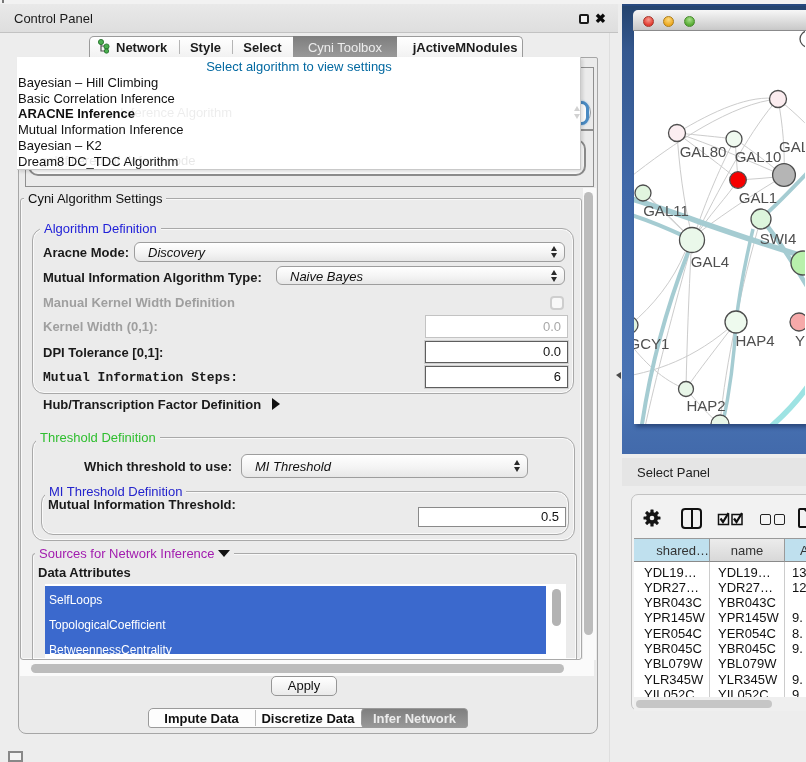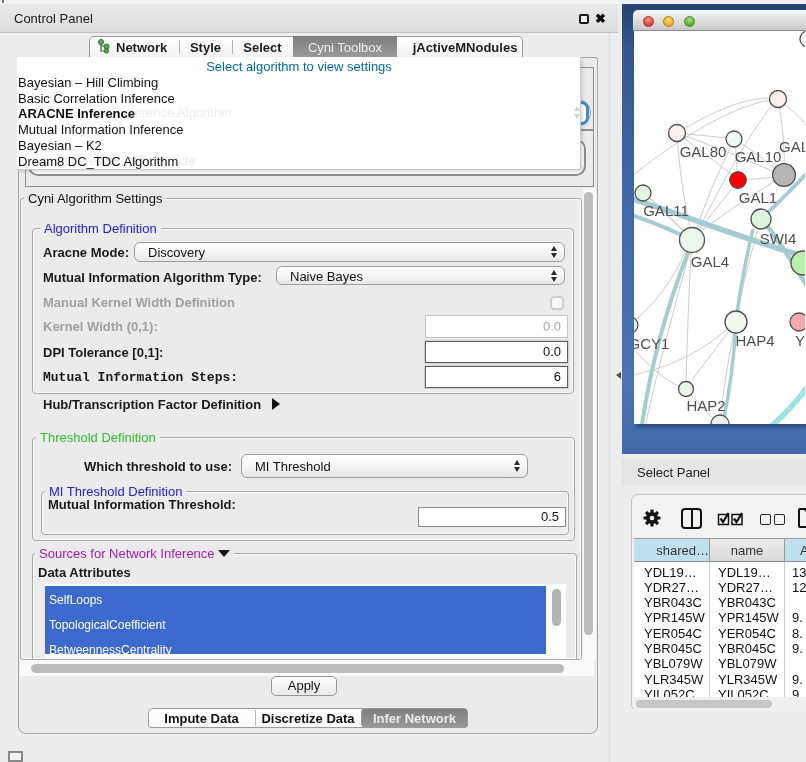--- a/index.html
+++ b/index.html
@@ -1,24 +1,24 @@
 <!DOCTYPE html>
 <html><head>
 <meta charset="utf-8">
 <style>
 * { margin:0; padding:0; box-sizing:border-box; }
 html,body { width:806px; height:762px; overflow:hidden; }
 body { font-family:"Liberation Sans", sans-serif; background:#ededed; position:relative; }
 .abs { position:absolute; }
 .b { font-weight:bold; }
-.grp { position:absolute; border:1px solid #a9a9a9; border-radius:4px; box-shadow:inset 0 0 0 1px rgba(255,255,255,.7); }
+.grp { position:absolute; border:1px solid #a9a9a9; border-radius:12px; box-shadow:inset 0 0 0 1px rgba(255,255,255,.7); }
 .gt { position:absolute; top:-8px; left:7px; background:#ebebeb; padding:0 4px; font-size:13px; line-height:15px; white-space:nowrap; }
 .lbl { position:absolute; font-size:13px; font-weight:bold; color:#1a1a1a; white-space:nowrap; }
 .combo { position:absolute; border:1px solid #9d9d9d; border-radius:6px; background:linear-gradient(#ffffff,#f4f4f4 55%,#e7e7e7); font-size:13px; color:#111; }
-.combo .ct { position:absolute; left:13px; top:50%; transform:translateY(-50%); white-space:nowrap; }
+.combo .ct { position:absolute; left:13px; top:50%; transform:translateY(-50%); white-space:nowrap;font-style:italic; }
 .spin { position:absolute; right:7px; top:50%; width:6px; height:12px; transform:translateY(-50%); }
 .spin:before { content:""; position:absolute; left:0; top:0; border:3px solid transparent; border-bottom:5px solid #2a2a2a; border-top:none; }
 .spin:after { content:""; position:absolute; left:0; bottom:0; border:3px solid transparent; border-top:5px solid #2a2a2a; border-bottom:none; }
 .fld { position:absolute; background:#fff; font-size:13px; color:#111; text-align:right; padding-right:6px; }
 </style>
 </head>
 <body>
 
 <div class="abs" style="left:0;top:0;width:806px;height:4px;background:#f2f2f2;"></div>
 <div class="abs" style="left:2px;top:0;width:2px;height:3px;background:#777;"></div>

